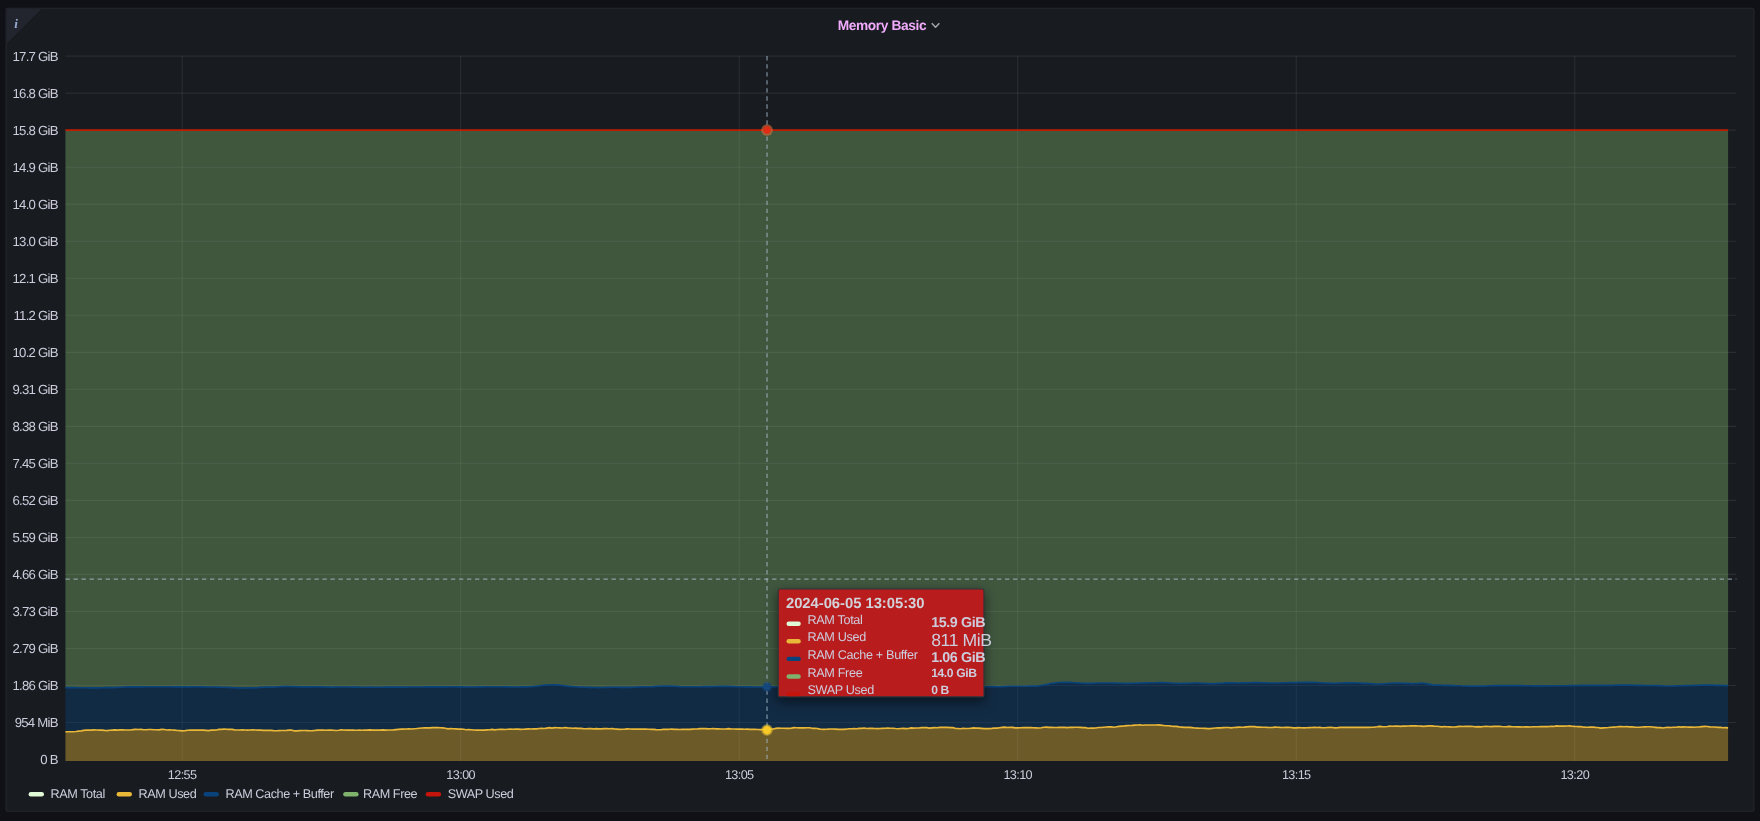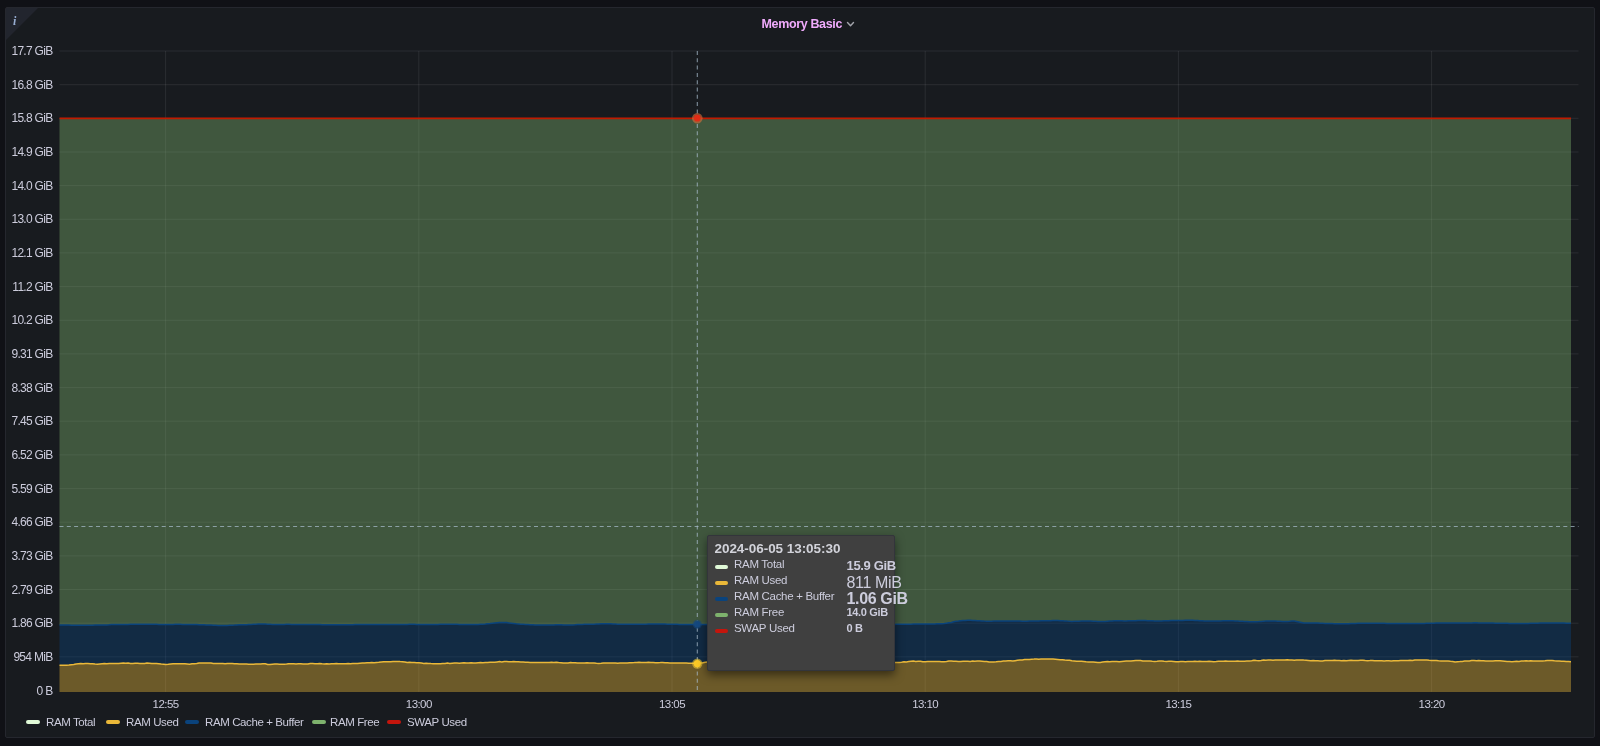--- a/index.html
+++ b/index.html
@@ -96,30 +96,30 @@
 <div style="position:absolute;left:26px;top:719.5px;width:14px;height:4.5px;border-radius:2px;background:#E0F9D7"></div>
     <div style="position:absolute;left:46px;top:715.5px;font-size:11.5px;letter-spacing:-0.4px;color:#ccccdc;white-space:nowrap">RAM Total</div>
     <div style="position:absolute;left:106px;top:719.5px;width:14px;height:4.5px;border-radius:2px;background:#EAB839"></div>
     <div style="position:absolute;left:126px;top:715.5px;font-size:11.5px;letter-spacing:-0.4px;color:#ccccdc;white-space:nowrap">RAM Used</div>
     <div style="position:absolute;left:185px;top:719.5px;width:14px;height:4.5px;border-radius:2px;background:#0A437C"></div>
     <div style="position:absolute;left:205px;top:715.5px;font-size:11.5px;letter-spacing:-0.4px;color:#ccccdc;white-space:nowrap">RAM Cache + Buffer</div>
     <div style="position:absolute;left:312px;top:719.5px;width:14px;height:4.5px;border-radius:2px;background:#7EB26D"></div>
     <div style="position:absolute;left:330px;top:715.5px;font-size:11.5px;letter-spacing:-0.4px;color:#ccccdc;white-space:nowrap">RAM Free</div>
     <div style="position:absolute;left:387px;top:719.5px;width:14px;height:4.5px;border-radius:2px;background:#C4150C"></div>
     <div style="position:absolute;left:407px;top:715.5px;font-size:11.5px;letter-spacing:-0.4px;color:#ccccdc;white-space:nowrap">SWAP Used</div>
-<div style="position:absolute;left:706.5px;top:535px;width:188px;height:136px;background:#404040;border:1px solid #33353b;border-radius:2px;box-shadow:0 4px 10px rgba(0,0,0,0.5);z-index:5">
+<div style="position:absolute;left:706.5px;top:535px;width:188px;height:99px;background:#b91c1c;border:1px solid #33353b;border-radius:2px;box-shadow:0 4px 10px rgba(0,0,0,0.5);z-index:5">
       <div style="position:absolute;left:7px;top:5px;font-size:13.5px;font-weight:bold;letter-spacing:-0.05px;color:#d2d3da;white-space:nowrap">2024-06-05 13:05:30</div>
       <div style="position:absolute;left:7px;top:28.5px;width:13px;height:4px;border-radius:2px;background:#E0F9D7"></div>
       <div style="position:absolute;left:26.5px;top:22px;font-size:11.5px;letter-spacing:-0.3px;color:#ccccdc;white-space:nowrap">RAM Total</div>
       <div style="position:absolute;left:139px;top:22px;font-size:13px;font-weight:bold;letter-spacing:-0.35px;color:#ccccdc;white-space:nowrap">15.9 GiB</div>
       <div style="position:absolute;left:7px;top:44.5px;width:13px;height:4px;border-radius:2px;background:#EAB839"></div>
       <div style="position:absolute;left:26.5px;top:38px;font-size:11.5px;letter-spacing:-0.3px;color:#ccccdc;white-space:nowrap">RAM Used</div>
       <div style="position:absolute;left:139px;top:38px;font-size:16px;font-weight:normal;letter-spacing:-0.35px;color:#ccccdc;white-space:nowrap">811 MiB</div>
       <div style="position:absolute;left:7px;top:60.5px;width:13px;height:4px;border-radius:2px;background:#0A437C"></div>
       <div style="position:absolute;left:26.5px;top:54px;font-size:11.5px;letter-spacing:-0.3px;color:#ccccdc;white-space:nowrap">RAM Cache + Buffer</div>
-      <div style="position:absolute;left:139px;top:54px;font-size:16px;font-weight:bold;letter-spacing:-0.35px;color:#ccccdc;white-space:nowrap">1.06 GiB</div>
+      <div style="position:absolute;left:139px;top:54px;font-size:13px;font-weight:bold;letter-spacing:-0.35px;color:#ccccdc;white-space:nowrap">1.06 GiB</div>
       <div style="position:absolute;left:7px;top:76.5px;width:13px;height:4px;border-radius:2px;background:#7EB26D"></div>
       <div style="position:absolute;left:26.5px;top:70px;font-size:11.5px;letter-spacing:-0.3px;color:#ccccdc;white-space:nowrap">RAM Free</div>
       <div style="position:absolute;left:139px;top:70px;font-size:11px;font-weight:bold;letter-spacing:-0.35px;color:#ccccdc;white-space:nowrap">14.0 GiB</div>
       <div style="position:absolute;left:7px;top:92.5px;width:13px;height:4px;border-radius:2px;background:#C4150C"></div>
       <div style="position:absolute;left:26.5px;top:86px;font-size:11.5px;letter-spacing:-0.3px;color:#ccccdc;white-space:nowrap">SWAP Used</div>
       <div style="position:absolute;left:139px;top:86px;font-size:11px;font-weight:bold;letter-spacing:-0.35px;color:#ccccdc;white-space:nowrap">0 B</div>
     </div>
 </div>
 </body></html>

